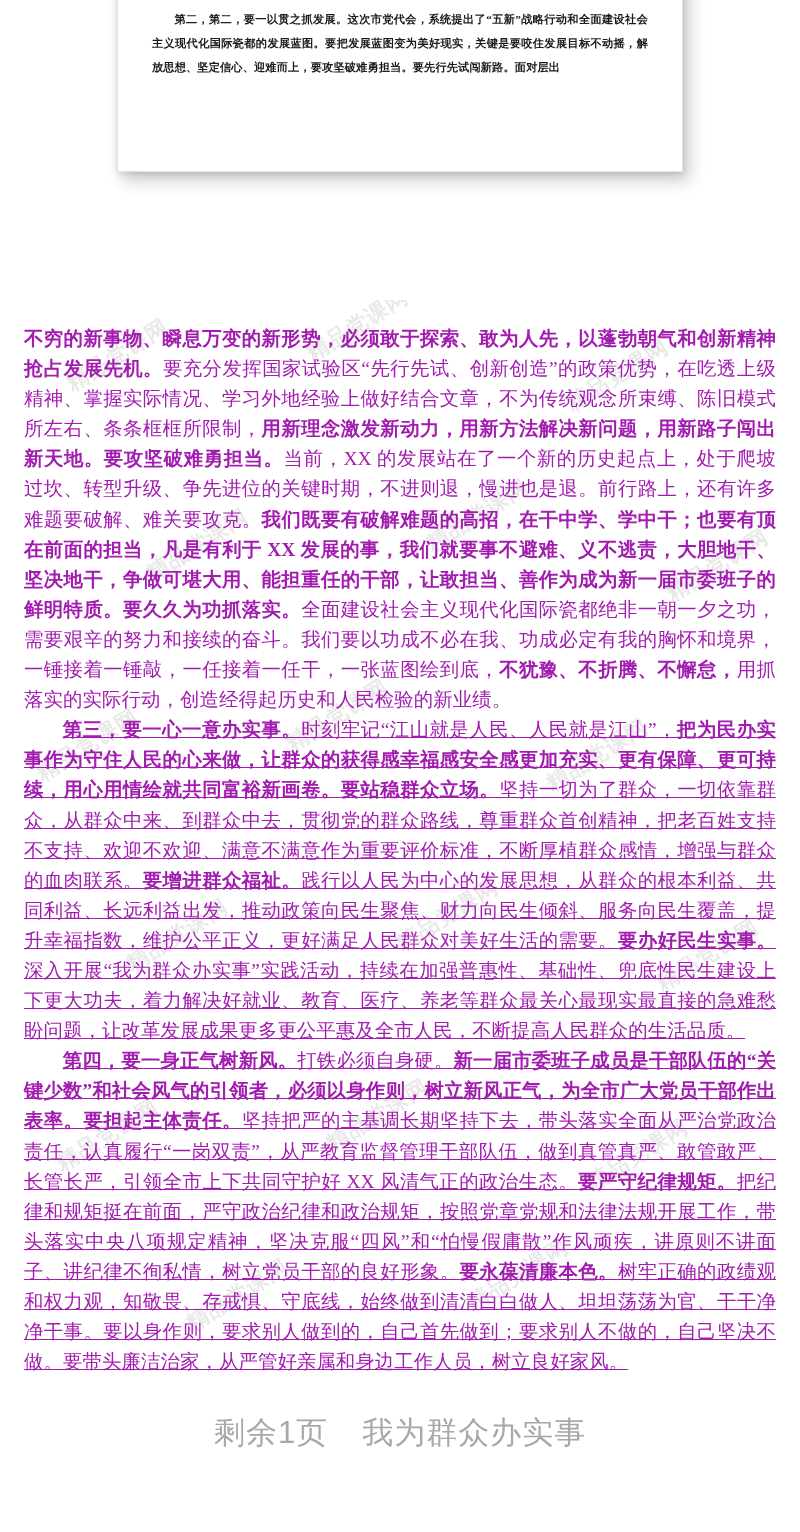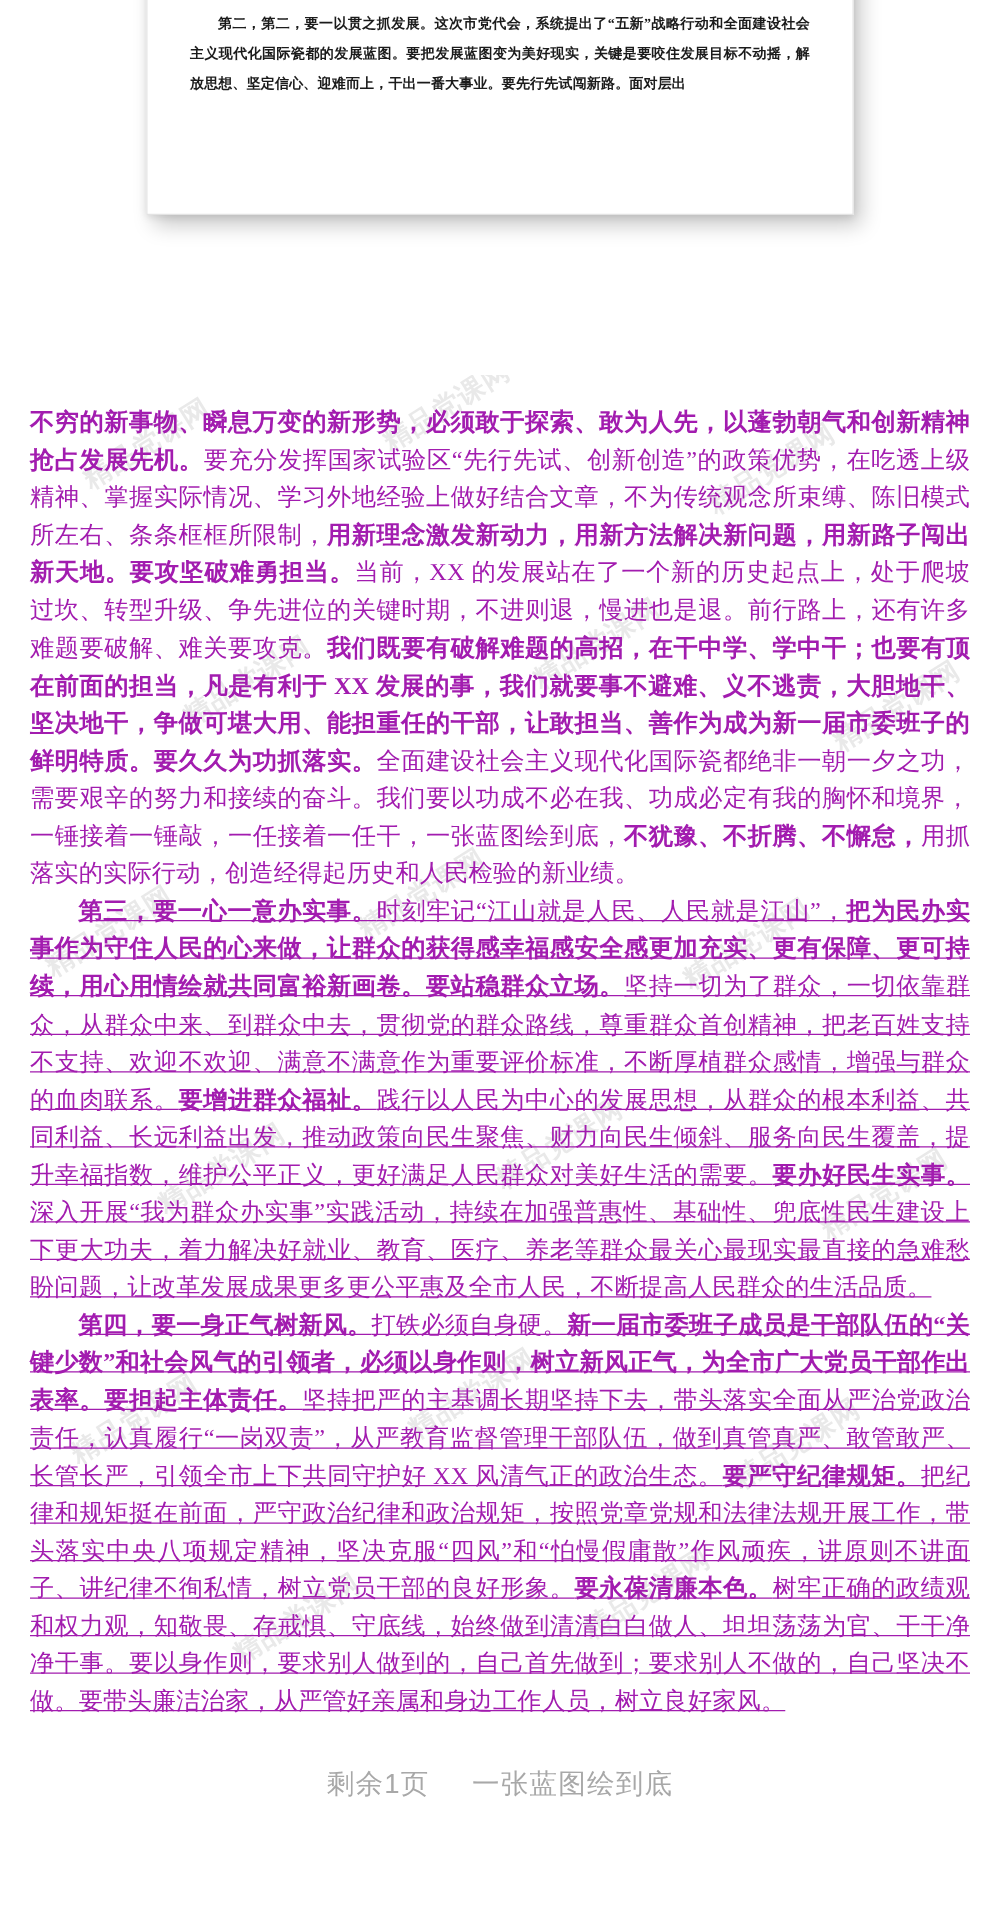--- a/index.html
+++ b/index.html
@@ -99,33 +99,33 @@
     position: absolute;
     left: 0;
     top: 1412px;
     width: 800px;
     text-align: center;
     z-index: 4;
   }
   .footer-text {
     display: inline-block;
     font-family: "Liberation Sans", "DejaVu Sans", sans-serif;
-    font-size: 22px;
+    font-size: 31px;
     color: #a8a8a8;
     letter-spacing: 1px;
     font-weight: 400;
   }
   .footer-gap { display: inline-block; width: 26px; }
 </style>
 </head>
 <body>
 
 <div class="page-card">
   <div class="page-card-inner">
-    <p class="card-para">第二，第二，要一以贯之抓发展。这次市党代会，系统提出了“五新”战略行动和全面建设社会主义现代化国际瓷都的发展蓝图。要把发展蓝图变为美好现实，关键是要咬住发展目标不动摇，解放思想、坚定信心、迎难而上，干出一番大事业。要先行先试闯新路。面对层出</p>
+    <p class="card-para">第二，第二，要一以贯之抓发展。这次市党代会，系统提出了“五新”战略行动和全面建设社会主义现代化国际瓷都的发展蓝图。要把发展蓝图变为美好现实，关键是要咬住发展目标不动摇，解放思想、坚定信心、迎难而上，要攻坚破难勇担当。要先行先试闯新路。面对层出</p>
   </div>
 </div>
 
 <div class="watermark-layer">
   <span class="wm" style="left:60px;  top:40px;">精品党课网</span>
   <span class="wm" style="left:300px; top:10px;">精品党课网</span>
   <span class="wm" style="left:560px; top:60px;">精品党课网</span>
   <span class="wm" style="left:140px; top:230px;">精品党课网</span>
   <span class="wm" style="left:420px; top:200px;">精品党课网</span>
   <span class="wm" style="left:660px; top:250px;">精品党课网</span>
@@ -146,14 +146,14 @@
   <div id="paragraphs-host">
       <p class="body-para"><span class="b">不穷的新事物、瞬息万变的新形势，必须敢于探索、敢为人先，以蓬勃朝气和创新精神抢占发展先机。</span><span>要充分发挥国家试验区“先行先试、创新创造”的政策优势，在吃透上级精神、掌握实际情况、学习外地经验上做好结合文章，不为传统观念所束缚、陈旧模式所左右、条条框框所限制，</span><span class="b">用新理念激发新动力，用新方法解决新问题，用新路子闯出新天地。要攻坚破难勇担当。</span><span>当前，XX 的发展站在了一个新的历史起点上，处于爬坡过坎、转型升级、争先进位的关键时期，不进则退，慢进也是退。前行路上，还有许多难题要破解、难关要攻克。</span><span class="b">我们既要有破解难题的高招，在干中学、学中干；也要有顶在前面的担当，凡是有利于 XX 发展的事，我们就要事不避难、义不逃责，大胆地干、坚决地干，争做可堪大用、能担重任的干部，让敢担当、善作为成为新一届市委班子的鲜明特质。要久久为功抓落实。</span><span>全面建设社会主义现代化国际瓷都绝非一朝一夕之功，需要艰辛的努力和接续的奋斗。我们要以功成不必在我、功成必定有我的胸怀和境界，一锤接着一锤敲，一任接着一任干，一张蓝图绘到底，</span><span class="b">不犹豫、不折腾、不懈怠，</span><span>用抓落实的实际行动，创造经得起历史和人民检验的新业绩。</span></p>
       <p class="body-para indent"><span class="b">第三，要一心一意办实事。</span><span>时刻牢记“江山就是人民、人民就是江山”，</span><span class="b">把为民办实事作为守住人民的心来做，让群众的获得感幸福感安全感更加充实、更有保障、更可持续，用心用情绘就共同富裕新画卷。要站稳群众立场。</span><span>坚持一切为了群众，一切依靠群众，从群众中来、到群众中去，贯彻党的群众路线，尊重群众首创精神，把老百姓支持不支持、欢迎不欢迎、满意不满意作为重要评价标准，不断厚植群众感情，增强与群众的血肉联系。</span><span class="b">要增进群众福祉。</span><span>践行以人民为中心的发展思想，从群众的根本利益、共同利益、长远利益出发，推动政策向民生聚焦、财力向民生倾斜、服务向民生覆盖，提升幸福指数，维护公平正义，更好满足人民群众对美好生活的需要。</span><span class="b">要办好民生实事。</span><span>深入开展“我为群众办实事”实践活动，持续在加强普惠性、基础性、兜底性民生建设上下更大功夫，着力解决好就业、教育、医疗、养老等群众最关心最现实最直接的急难愁盼问题，让改革发展成果更多更公平惠及全市人民，不断提高人民群众的生活品质。</span></p>
       <p class="body-para indent"><span class="b">第四，要一身正气树新风。</span><span>打铁必须自身硬。</span><span class="b">新一届市委班子成员是干部队伍的“关键少数”和社会风气的引领者，必须以身作则，树立新风正气，为全市广大党员干部作出表率。要担起主体责任。</span><span>坚持把严的主基调长期坚持下去，带头落实全面从严治党政治责任，认真履行“一岗双责”，从严教育监督管理干部队伍，做到真管真严、敢管敢严、长管长严，引领全市上下共同守护好 XX 风清气正的政治生态。</span><span class="b">要严守纪律规矩。</span><span>把纪律和规矩挺在前面，严守政治纪律和政治规矩，按照党章党规和法律法规开展工作，带头落实中央八项规定精神，坚决克服“四风”和“怕慢假庸散”作风顽疾，讲原则不讲面子、讲纪律不徇私情，树立党员干部的良好形象。</span><span class="b">要永葆清廉本色。</span><span>树牢正确的政绩观和权力观，知敬畏、存戒惧、守底线，始终做到清清白白做人、坦坦荡荡为官、干干净净干事。要以身作则，要求别人做到的，自己首先做到；要求别人不做的，自己坚决不做。要带头廉洁治家，从严管好亲属和身边工作人员，树立良好家风。</span></p>
     </div>
 </div>
 
 <div class="footer">
   <span class="footer-text">剩余1页</span>
   <span class="footer-gap"></span>
-  <span class="footer-text">一张蓝图绘到底</span>
+  <span class="footer-text">我为群众办实事</span>
 </div>
 
 </body></html>

